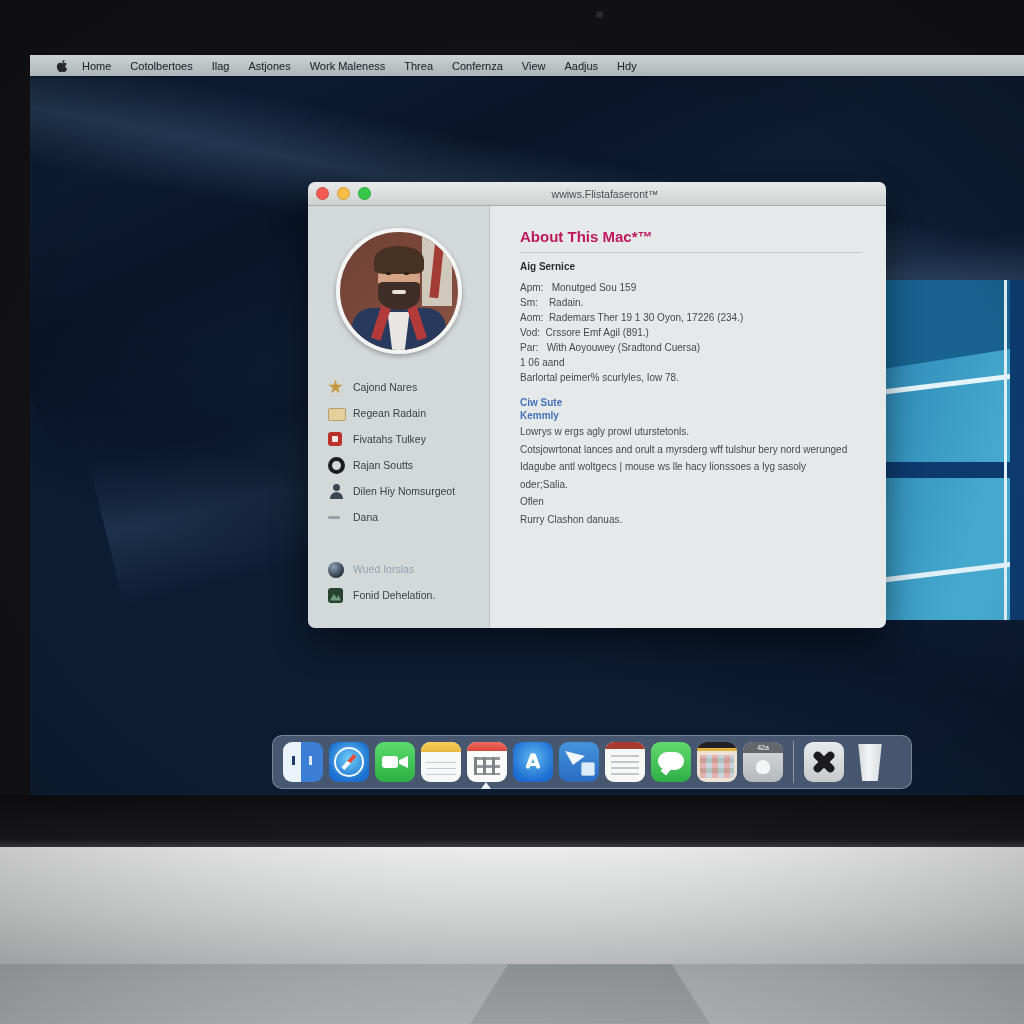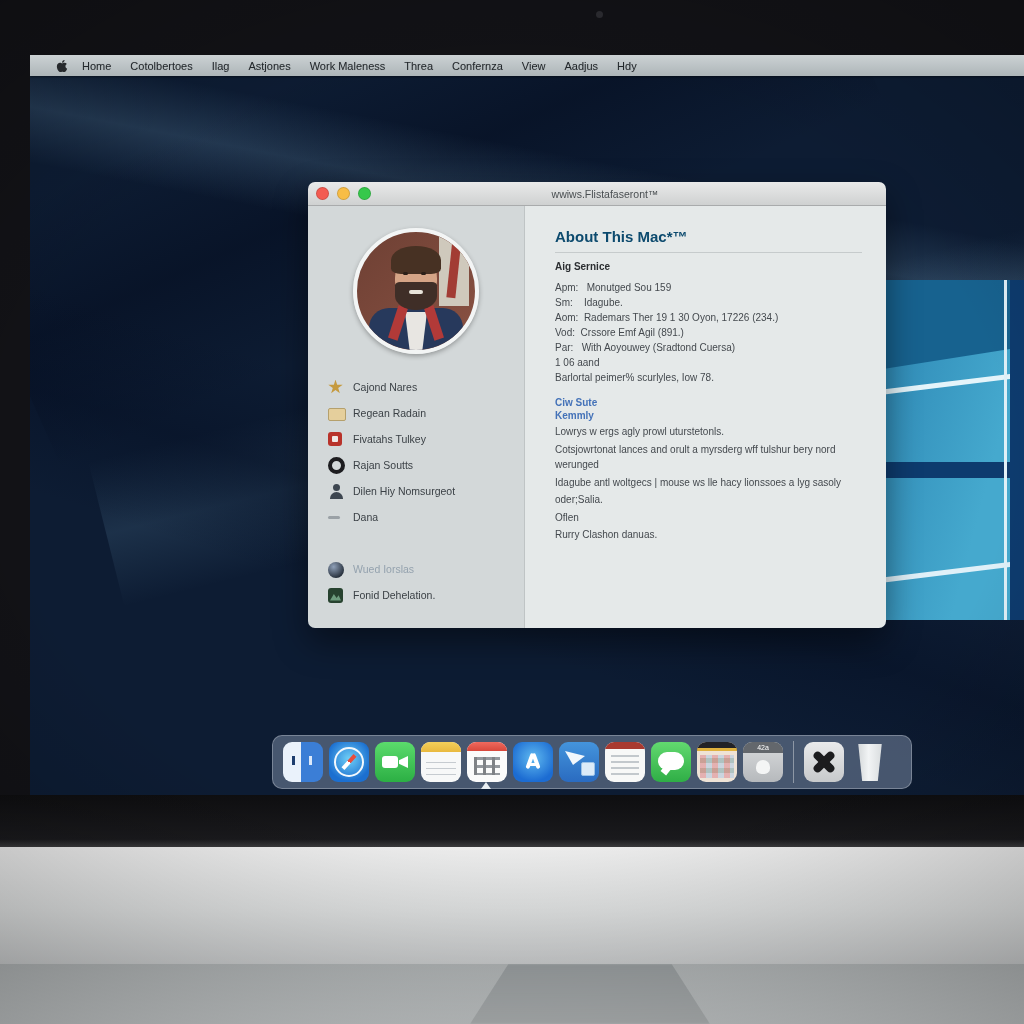--- a/index.html
+++ b/index.html
@@ -56,21 +56,21 @@
 
   
   .window{position:absolute;left:278px;top:127px;width:578px;height:446px;border-radius:7px;overflow:hidden;
           box-shadow:0 14px 34px rgba(0,0,0,.45);z-index:20;}
   .titlebar{height:23px;background:linear-gradient(180deg,#e9eaea,#cfd1d1);display:flex;align-items:center;
             border-bottom:1px solid #a9abac;position:relative;}
   .tl{width:11px;height:11px;border-radius:50%;margin-left:8px;border:1px solid rgba(0,0,0,.15);}
   .tl:first-child{margin-left:12px;}
   .win-title{position:absolute;left:16px;right:0;text-align:center;font-size:10.5px;color:#4a4f52;}
   .win-body{display:flex;height:422px;}
-  .sidebar{width:217px;background:#d3d8d9;border-right:1px solid #bfc4c5;padding-top:22px;box-sizing:border-box;}
+  .sidebar{width:182px;background:#d3d8d9;border-right:1px solid #bfc4c5;padding-top:22px;box-sizing:border-box;}
   .content{flex:1;background:#e5e9e9;padding:22px 24px 0 30px;box-sizing:border-box;}
 
   
   .avatar{width:118px;height:118px;border-radius:50%;margin:0 auto;border:4px solid #f3f5f5;
           position:relative;overflow:hidden;background:linear-gradient(135deg,#6e4034,#8a5243);
           box-shadow:0 2px 5px rgba(0,0,0,.3);}
   .av-panel{position:absolute;right:6px;top:0;width:30px;height:74px;background:#cfc9bc;}
   .av-red{position:absolute;right:16px;top:-4px;width:9px;height:70px;background:#a23c34;transform:rotate(6deg);}
   .av-torso{position:absolute;left:12px;top:76px;width:94px;height:44px;border-radius:20px 20px 0 0;background:#27395c;}
   .av-shirt{position:absolute;left:48px;top:80px;width:22px;height:40px;background:#e8e6e2;clip-path:polygon(0 0,100% 0,78% 100%,22% 100%);}
@@ -98,21 +98,21 @@
   .ic-person{position:relative;width:17px;height:17px;}
   .ic-person::before{content:"";position:absolute;left:5px;top:1px;width:7px;height:7px;border-radius:50%;background:#3d4650;}
   .ic-person::after{content:"";position:absolute;left:2px;top:9px;width:13px;height:7px;border-radius:7px 7px 0 0;background:#3d4650;}
   .ic-minus{width:12px;height:3px;background:#9aa1a6;border-radius:2px;margin-top:7px;}
   .ic-globe{width:16px;height:16px;border-radius:50%;background:radial-gradient(circle at 35% 30%,#8fa0b8,#262f3b 75%);margin-top:1px;}
   .ic-photo{width:15px;height:15px;border-radius:3px;background:#27422f;position:relative;margin-top:1px;}
   .ic-photo::before{content:"";position:absolute;left:2px;top:5px;width:11px;height:8px;background:#6d9b7d;
     clip-path:polygon(0 100%,35% 20%,60% 70%,78% 35%,100% 100%);}
 
   
-  .h1{font-size:15px;font-weight:bold;color:#0c4a6e;}
+  .h1{font-size:15px;font-weight:bold;color:#be185d;}
   .rule{height:1px;background:#c6cbcc;margin:7px 0 8px 0;}
   .h2{font-size:10px;font-weight:bold;color:#2b2e31;margin-bottom:8px;}
   .spec{font-size:10px;color:#44494e;line-height:15px;white-space:pre;}
   .links{margin-top:11px;}
   .link{font-size:10px;line-height:13px;font-weight:bold;cursor:pointer;}
   .para{font-size:10px;color:#44494e;line-height:15.5px;margin-top:2px;}
 
   
   .dock{position:absolute;left:242px;top:680px;width:640px;height:54px;border-radius:10px;
         background:rgba(130,146,172,.5);border:1px solid rgba(255,255,255,.28);
@@ -289,21 +289,21 @@
               <span>Fonid Dehelation.</span>
             </div>
           </div>
         </div>
 
         <div class="content">
           <div class="h1">About This Mac*™</div>
           <div class="rule"></div>
           <div class="h2">Aig Sernice</div>
           <div class="spec">Apm:   Monutged Sou 159</div>
-          <div class="spec">Sm:    Idagube.</div>
+          <div class="spec">Sm:    Radain.</div>
           <div class="spec">Aom:  Rademars Ther 19 1 30 Oyon, 17226 (234.)</div>
           <div class="spec">Vod:  Crssore Emf Agil (891.)</div>
           <div class="spec">Par:   With Aoyouwey (Sradtond Cuersa)</div>
           <div class="spec">1 06 aand</div>
           <div class="spec">Barlortal peimer% scurlyles, Iow 78.</div>
           <div class="links">
             <div class="link" style="color:#4472b8">Ciw Sute</div>
             <div class="link" style="color:#4472b8">Kemmly</div>
           </div>
           <div class="para">Lowrys w ergs agly prowl uturstetonls.</div>

